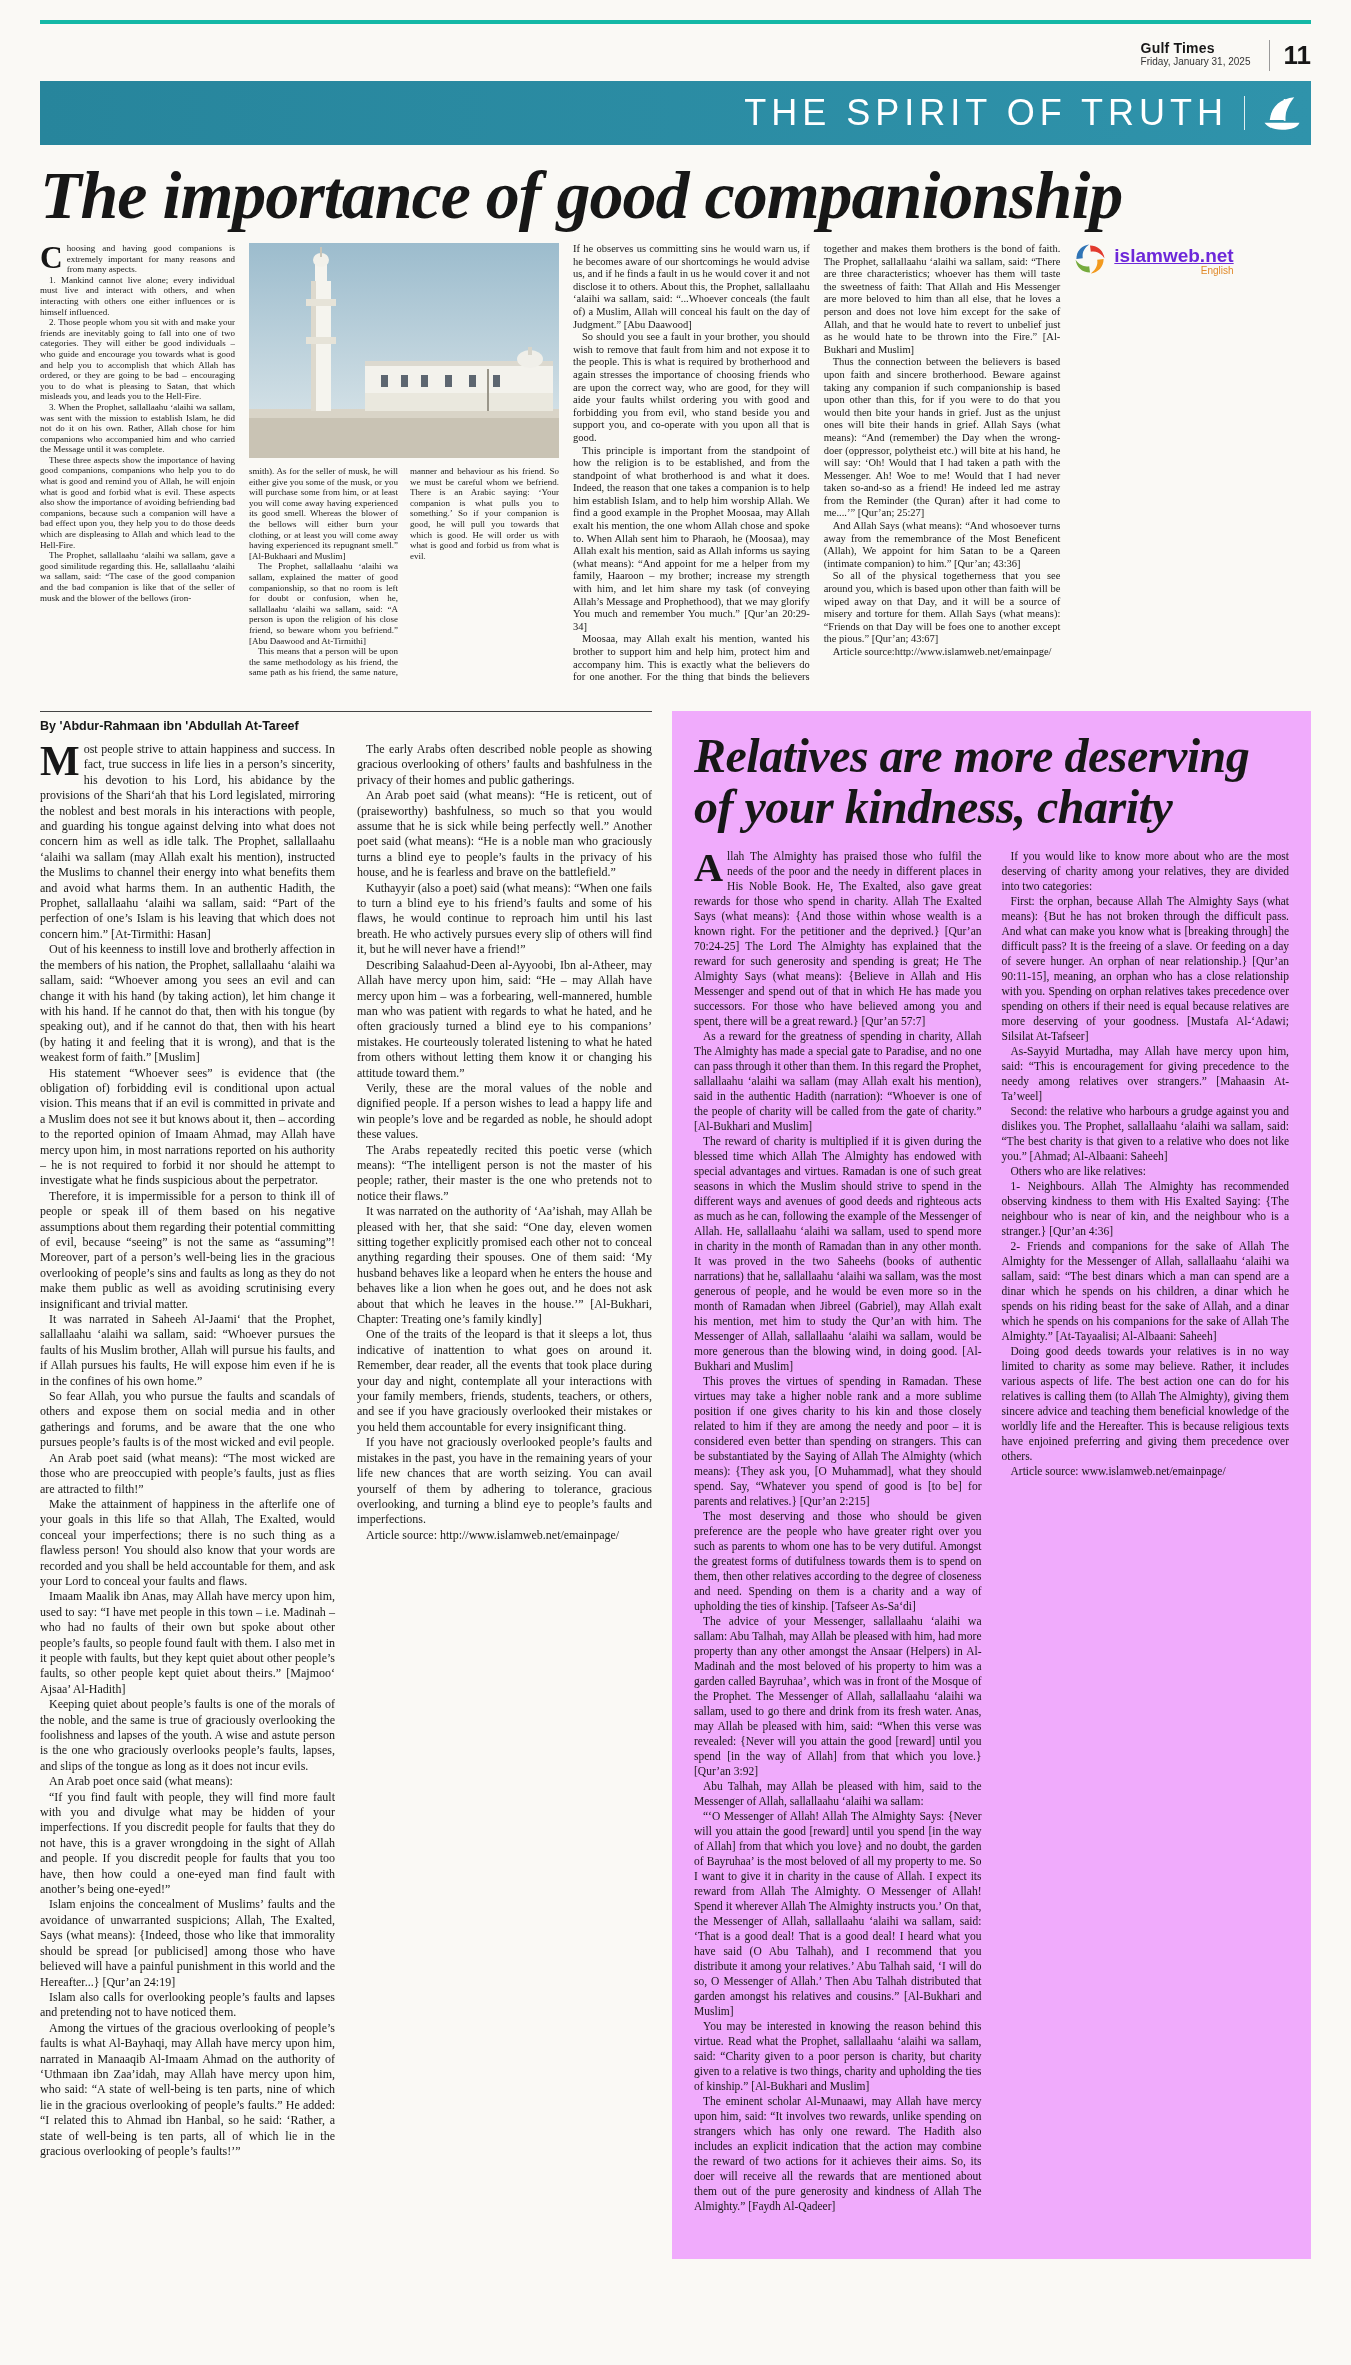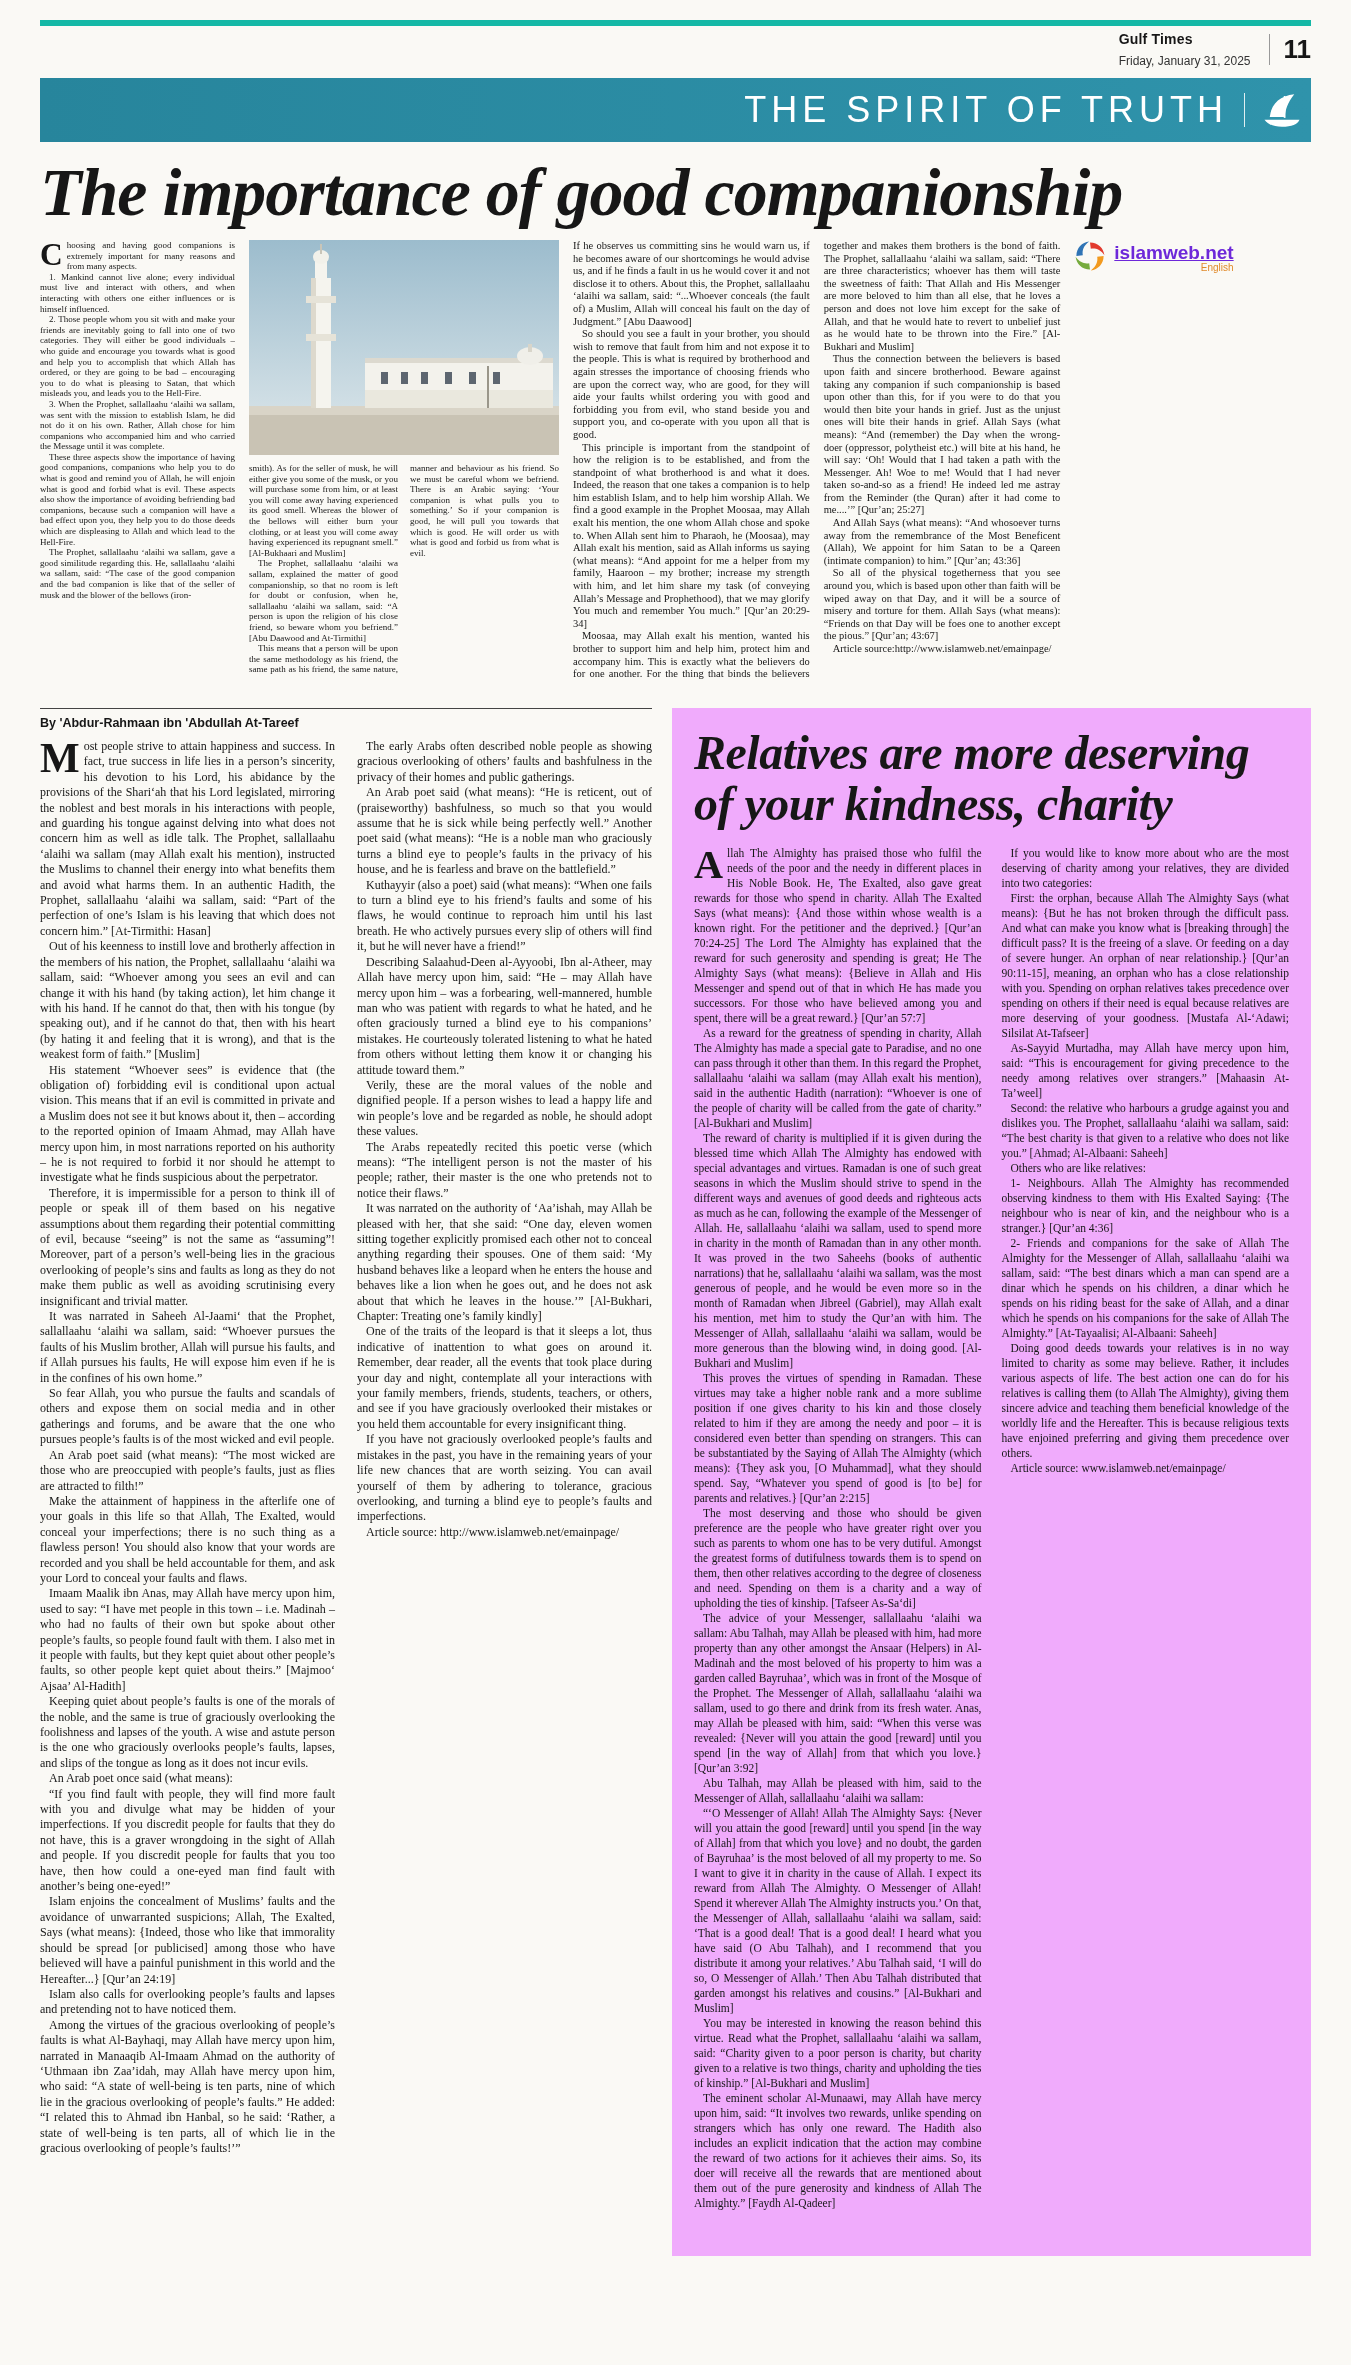--- a/index.html
+++ b/index.html
@@ -5,24 +5,24 @@
   * { box-sizing: border-box; }
   html,body { margin:0; padding:0; background:#e8e8e6; }
   .page {
     position:relative; width:1351px; height:2365px; margin:0 auto;
     background:#faf9f5; color:#171717; overflow:hidden;
     padding:20px 40px 28px;
     font-family:"Liberation Serif", serif;
   }
 
   
-  .folio { display:flex; justify-content:flex-end; align-items:center; border-top:6px solid #14b8a6; padding-top:5px; }
+  .folio { display:flex; justify-content:flex-end; border-top:4px solid #14b8a6; padding-top:16px; }
   .folio-text { text-align:left; font-family:"Liberation Sans", sans-serif; }
   .paper-name { font-weight:700; font-size:14px; letter-spacing:.2px; }
-  .paper-date { font-size:12px; color:#333; margin-top:7px; }
+  .paper-date { font-size:10px; color:#333; margin-top:0; }
   .folio-num { font-family:"Liberation Sans", sans-serif; font-size:26px; font-weight:700; margin-left:18px; padding-left:14px; border-left:1px solid #999; }
 
   
   .banner {
     margin-top:10px; height:64px; background:linear-gradient(90deg,#27859c,#2f93ab);
     display:flex; align-items:center; justify-content:flex-end; gap:16px; padding:0 8px;
   }
   .banner-title { color:#fff; font-family:"Liberation Sans", sans-serif; font-size:36px; font-weight:400; letter-spacing:5px; }
   .banner-sep { width:1px; height:34px; background:rgba(255,255,255,.85); }
   .banner-boat { display:flex; align-items:center; }

